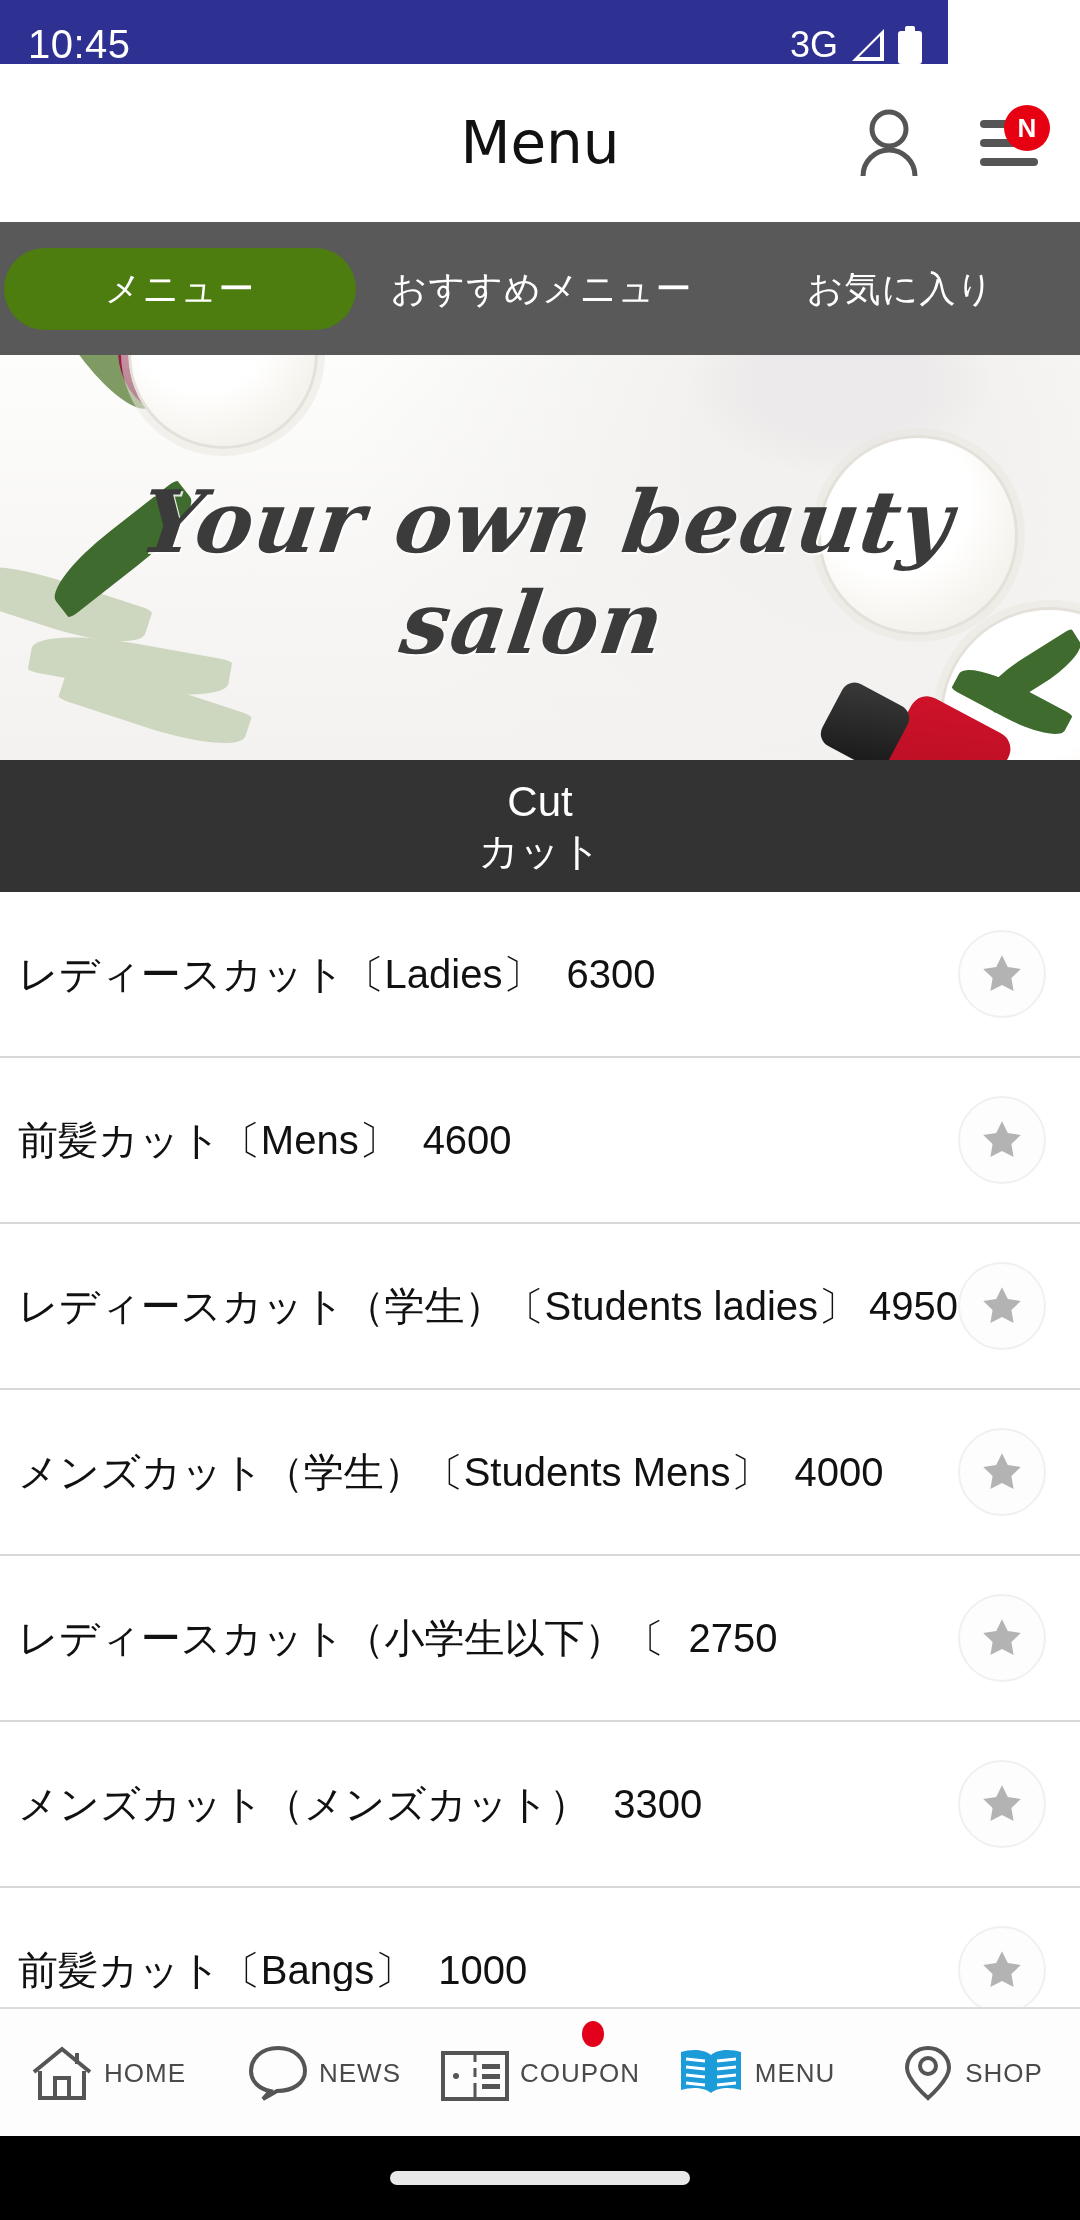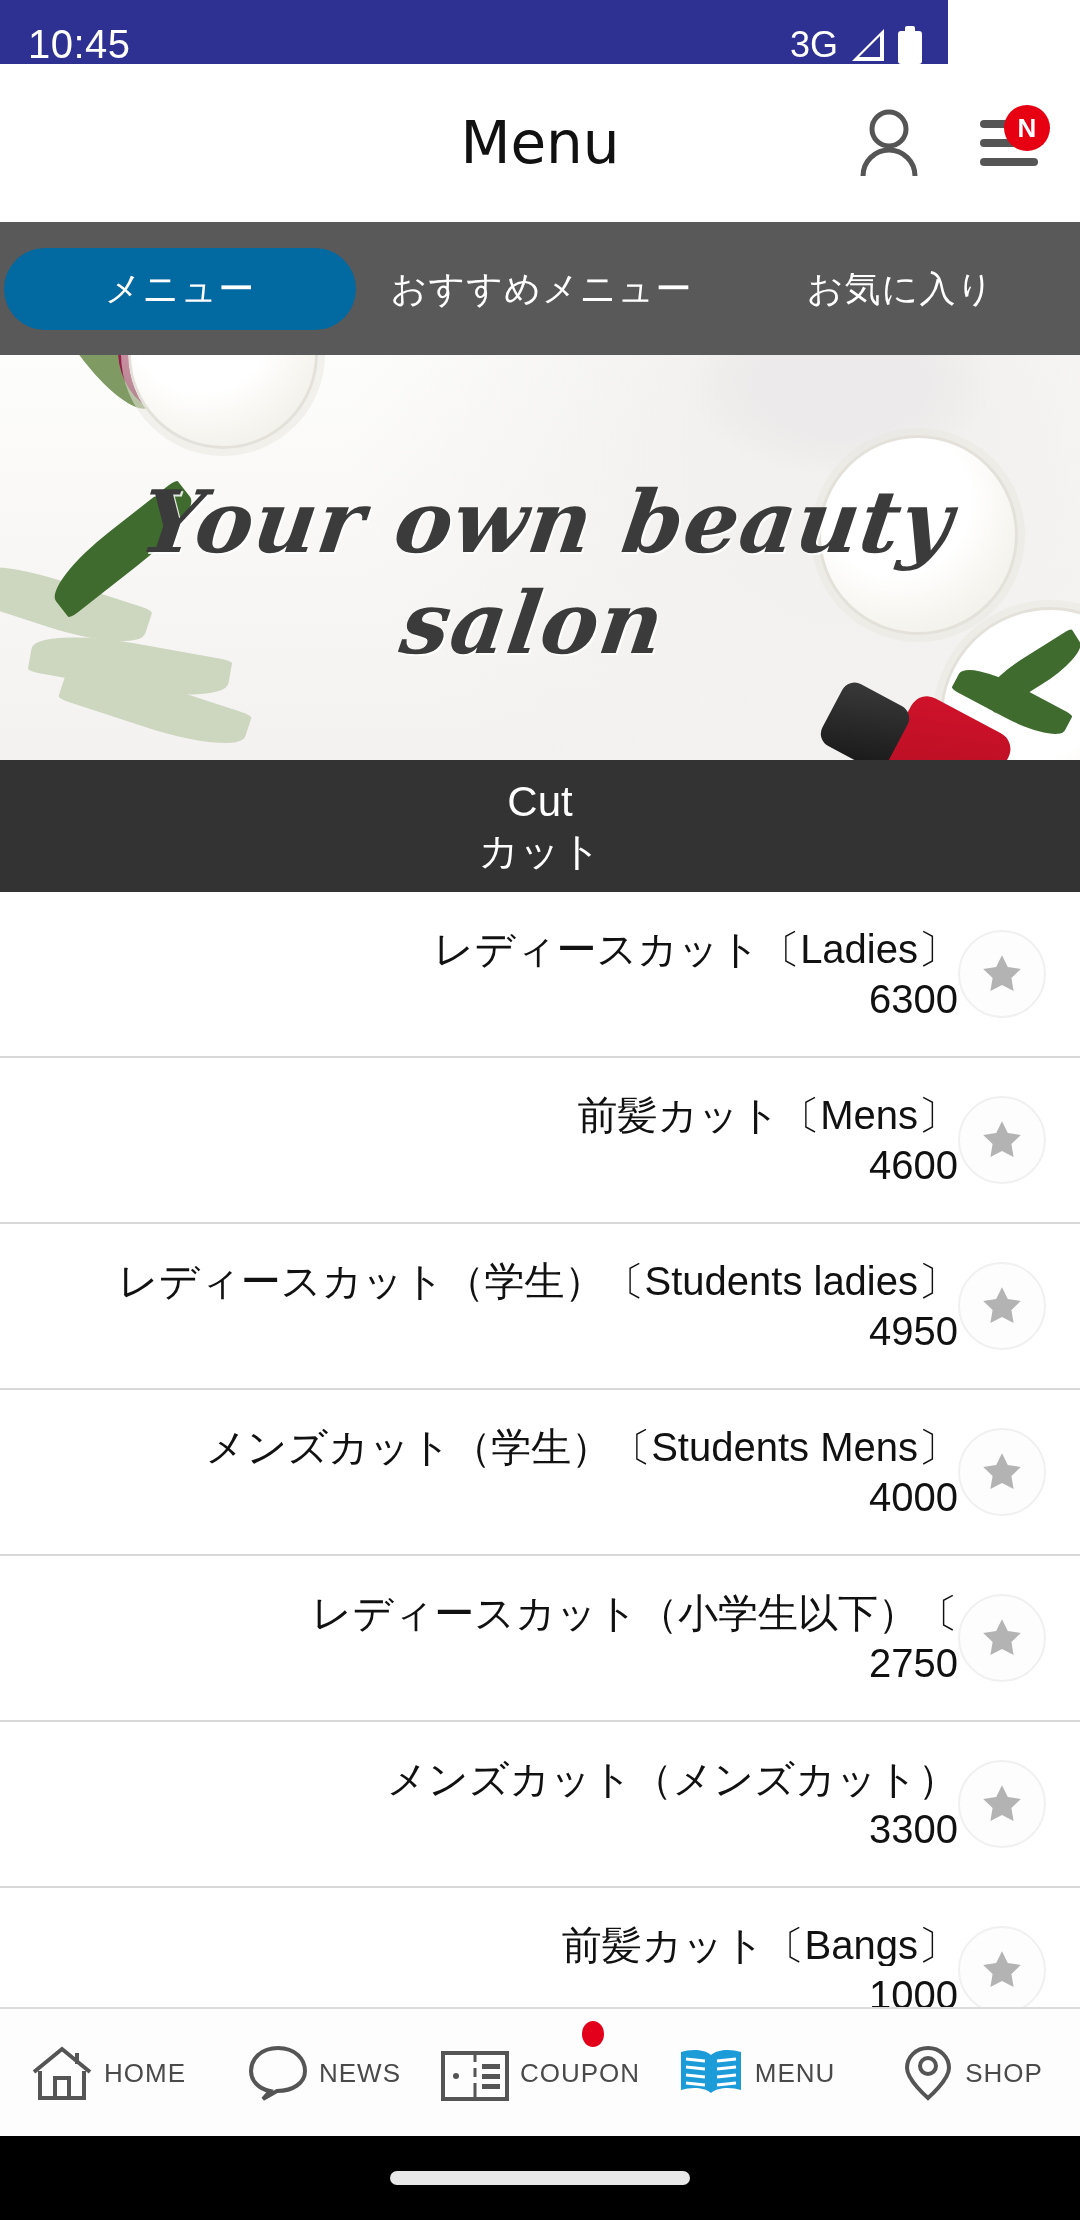--- a/index.html
+++ b/index.html
@@ -50,21 +50,21 @@
   
   .tabstrip{
     position:absolute; top:222px; left:0; width:1080px; height:133px;
     background:#595959; display:flex; align-items:center;
   }
   .tab{
     flex:1; height:82px; display:flex; align-items:center; justify-content:center;
     color:#ffffff; font-size:36px; line-height:1; letter-spacing:1px;
   }
   .tab.active{
-    background:#0369a1; border-radius:41px; margin:0 6px 0 4px; flex:0 0 352px;
+    background:#4d7c0f; border-radius:41px; margin:0 6px 0 4px; flex:0 0 352px;
   }
 
   
   .banner{
     position:absolute; top:355px; left:0; width:1080px; height:405px;
     background:#fbfaf8; overflow:hidden;
   }
   .banner-bg{ position:absolute; inset:0; background:
       radial-gradient(circle at 78% 22%, #f2f1ef 0 16%, rgba(242,241,239,0) 55%),
       linear-gradient(180deg,#fdfdfc 0%,#f7f6f4 58%,#f3f2f0 100%);
@@ -115,21 +115,21 @@
 
   
   .list{
     position:absolute; top:892px; left:0; width:1080px; height:1115px;
     background:#ffffff; overflow:hidden;
   }
   .row{
     position:relative; height:166px; border-bottom:2px solid #d8d8d8;
     display:flex; align-items:center; padding:0 24px 0 18px;
   }
-  .row-texts{ flex:1; min-width:0; display:flex; flex-direction:column; gap:8px;text-align:right; }
+  .row-texts{ flex:1; min-width:0; display:flex; flex-direction:row; gap:24px; }
   .row-name{
     font-size:40px; color:#111; line-height:1.05; white-space:nowrap;
     overflow:hidden;
   }
   .row-price{ font-size:40px; color:#111; line-height:1.05; }
   .fav{
     flex:0 0 auto; width:88px; height:88px; border-radius:50%;
     background:#fdfdfd; border:2px solid #f0f0f0;
     display:flex; align-items:center; justify-content:center; margin-right:10px;
   }

